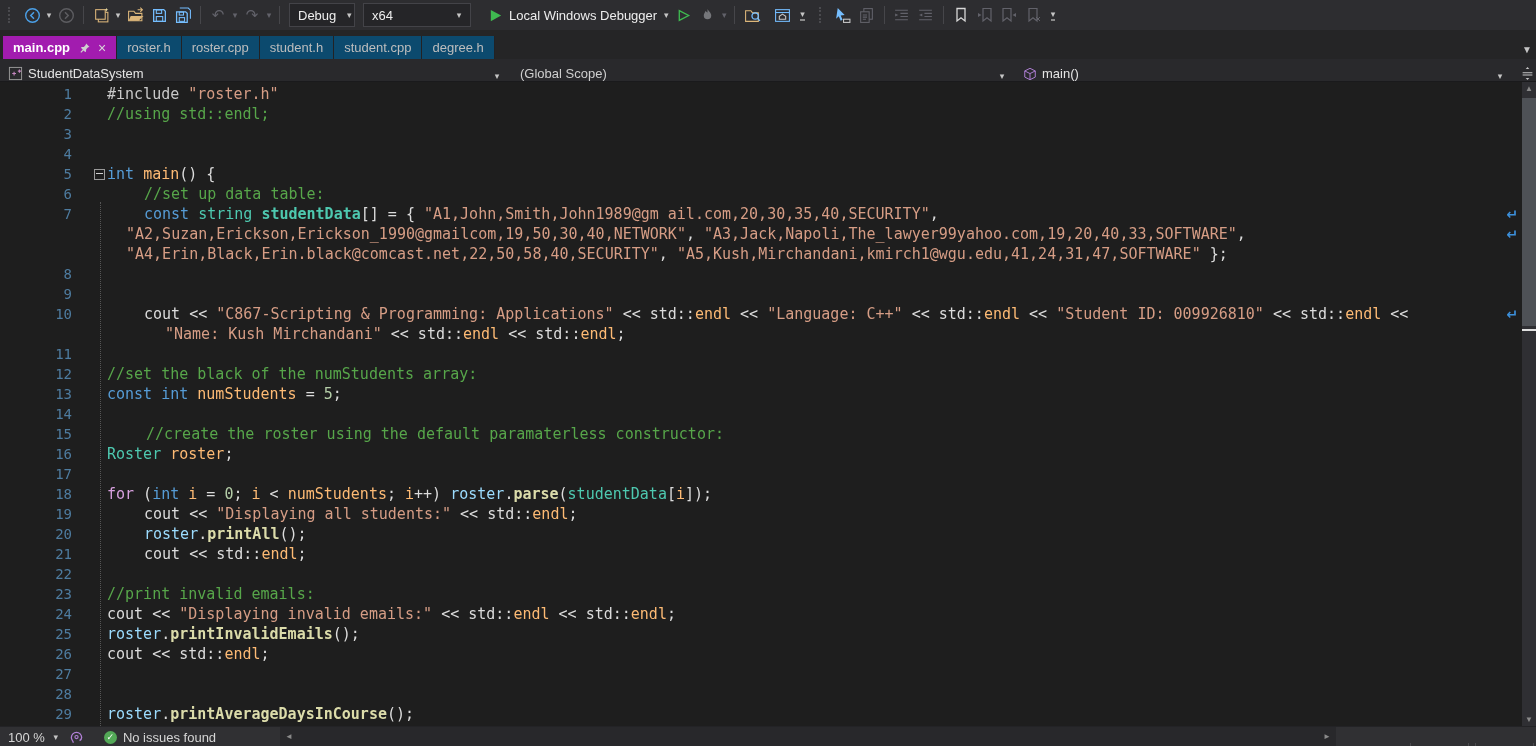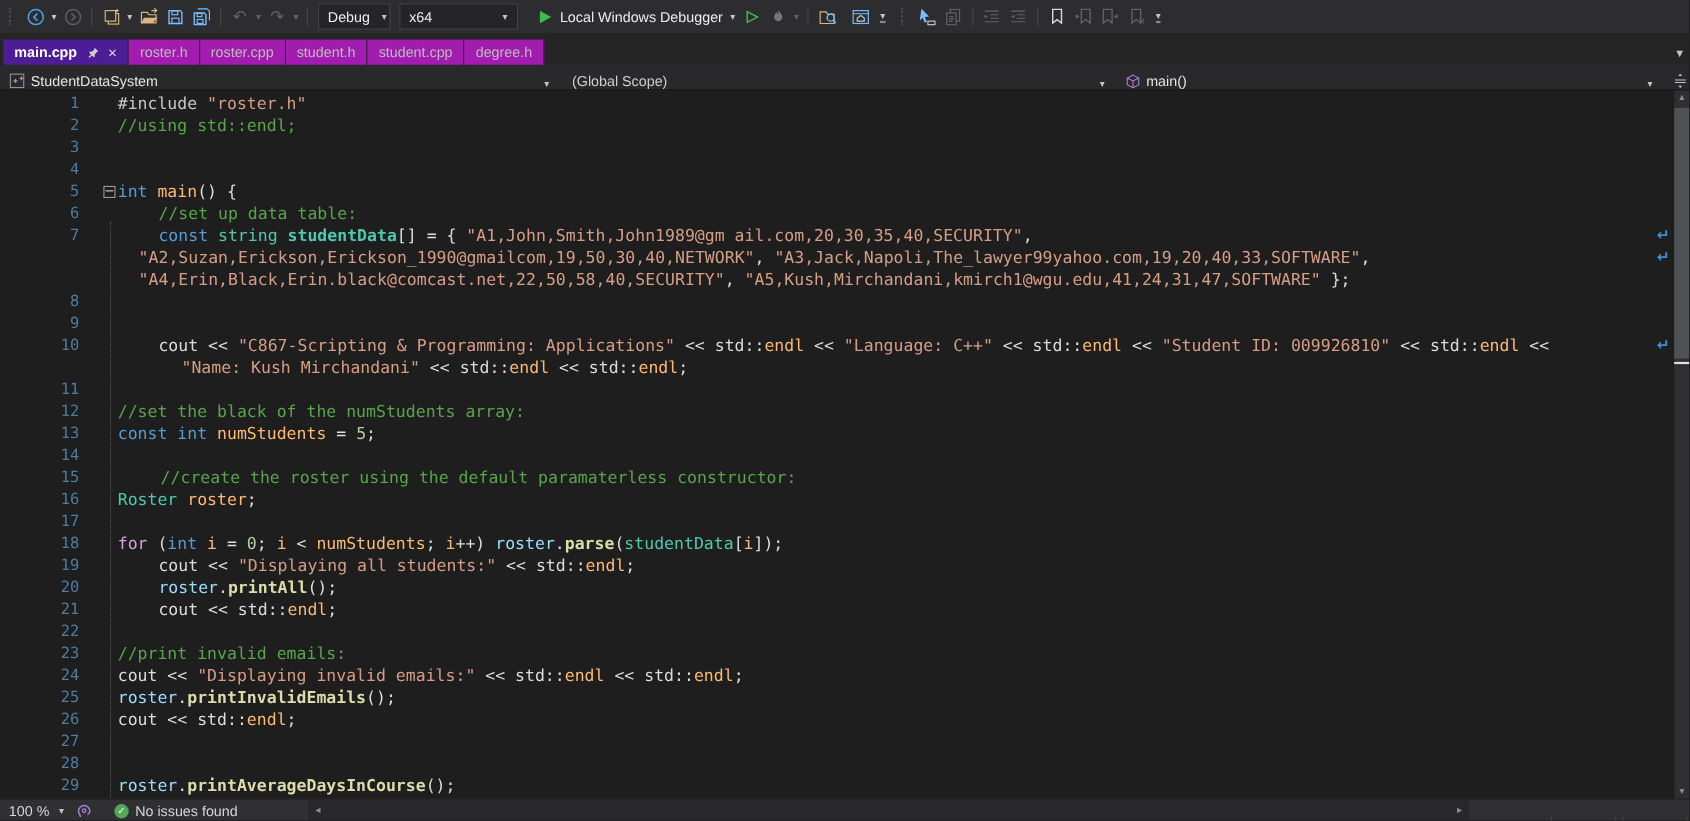--- a/index.html
+++ b/index.html
@@ -18,22 +18,22 @@
          font-size:13px;color:#ededed;padding:0 6px 0 8px;margin:0 4px;flex:none;}
   .combo .clabel{flex:1;}
   .combo .chev{margin-left:8px;}
   .runlabel{font-size:13px;color:#ededed;margin:0 4px 0 2px;}
   .overflow{display:inline-block;font-size:9px;color:#c5c5c5;border-bottom:2px solid #8a8a8a;
             padding-bottom:1px;margin:0 6px;line-height:8px;}
   
   #tabstrip{position:absolute;left:0;top:30px;width:100%;height:29px;background:#252526;}
   #tabs{position:absolute;left:3px;bottom:0;display:flex;height:23px;}
   .tab{display:flex;align-items:center;padding:0 10px;font-size:13px;color:#bdbdbd;
-       background:#a21caf;border-right:1px solid #222224;height:23px;}
-  .tab.active{background:#4c1d95;color:#ffffff;font-weight:bold;}
+       background:#0c4a6e;border-right:1px solid #222224;height:23px;}
+  .tab.active{background:#a21caf;color:#ffffff;font-weight:bold;}
   .tab .ticon{margin-left:9px;display:flex;align-items:center;}
   .tab .tclose{margin-left:7px;color:#d8d8d8;font-size:14px;font-weight:normal;}
   #tabstrip-right{position:absolute;right:4px;bottom:4px;display:flex;align-items:center;gap:8px;}
   
   #navbar{position:absolute;left:0;top:59px;width:100%;height:22px;background:#29292c;
           border-bottom:1px solid #1a1a1c;display:flex;align-items:center;font-size:13px;}
   .navcombo{display:flex;align-items:flex-end;height:100%;}
   .navcombo .ncicon{margin:0 5px 0 8px;display:flex;}
   .navcombo .nclabel{color:#e4e4e4;}
   .navcombo .chev{margin-left:6px;}

